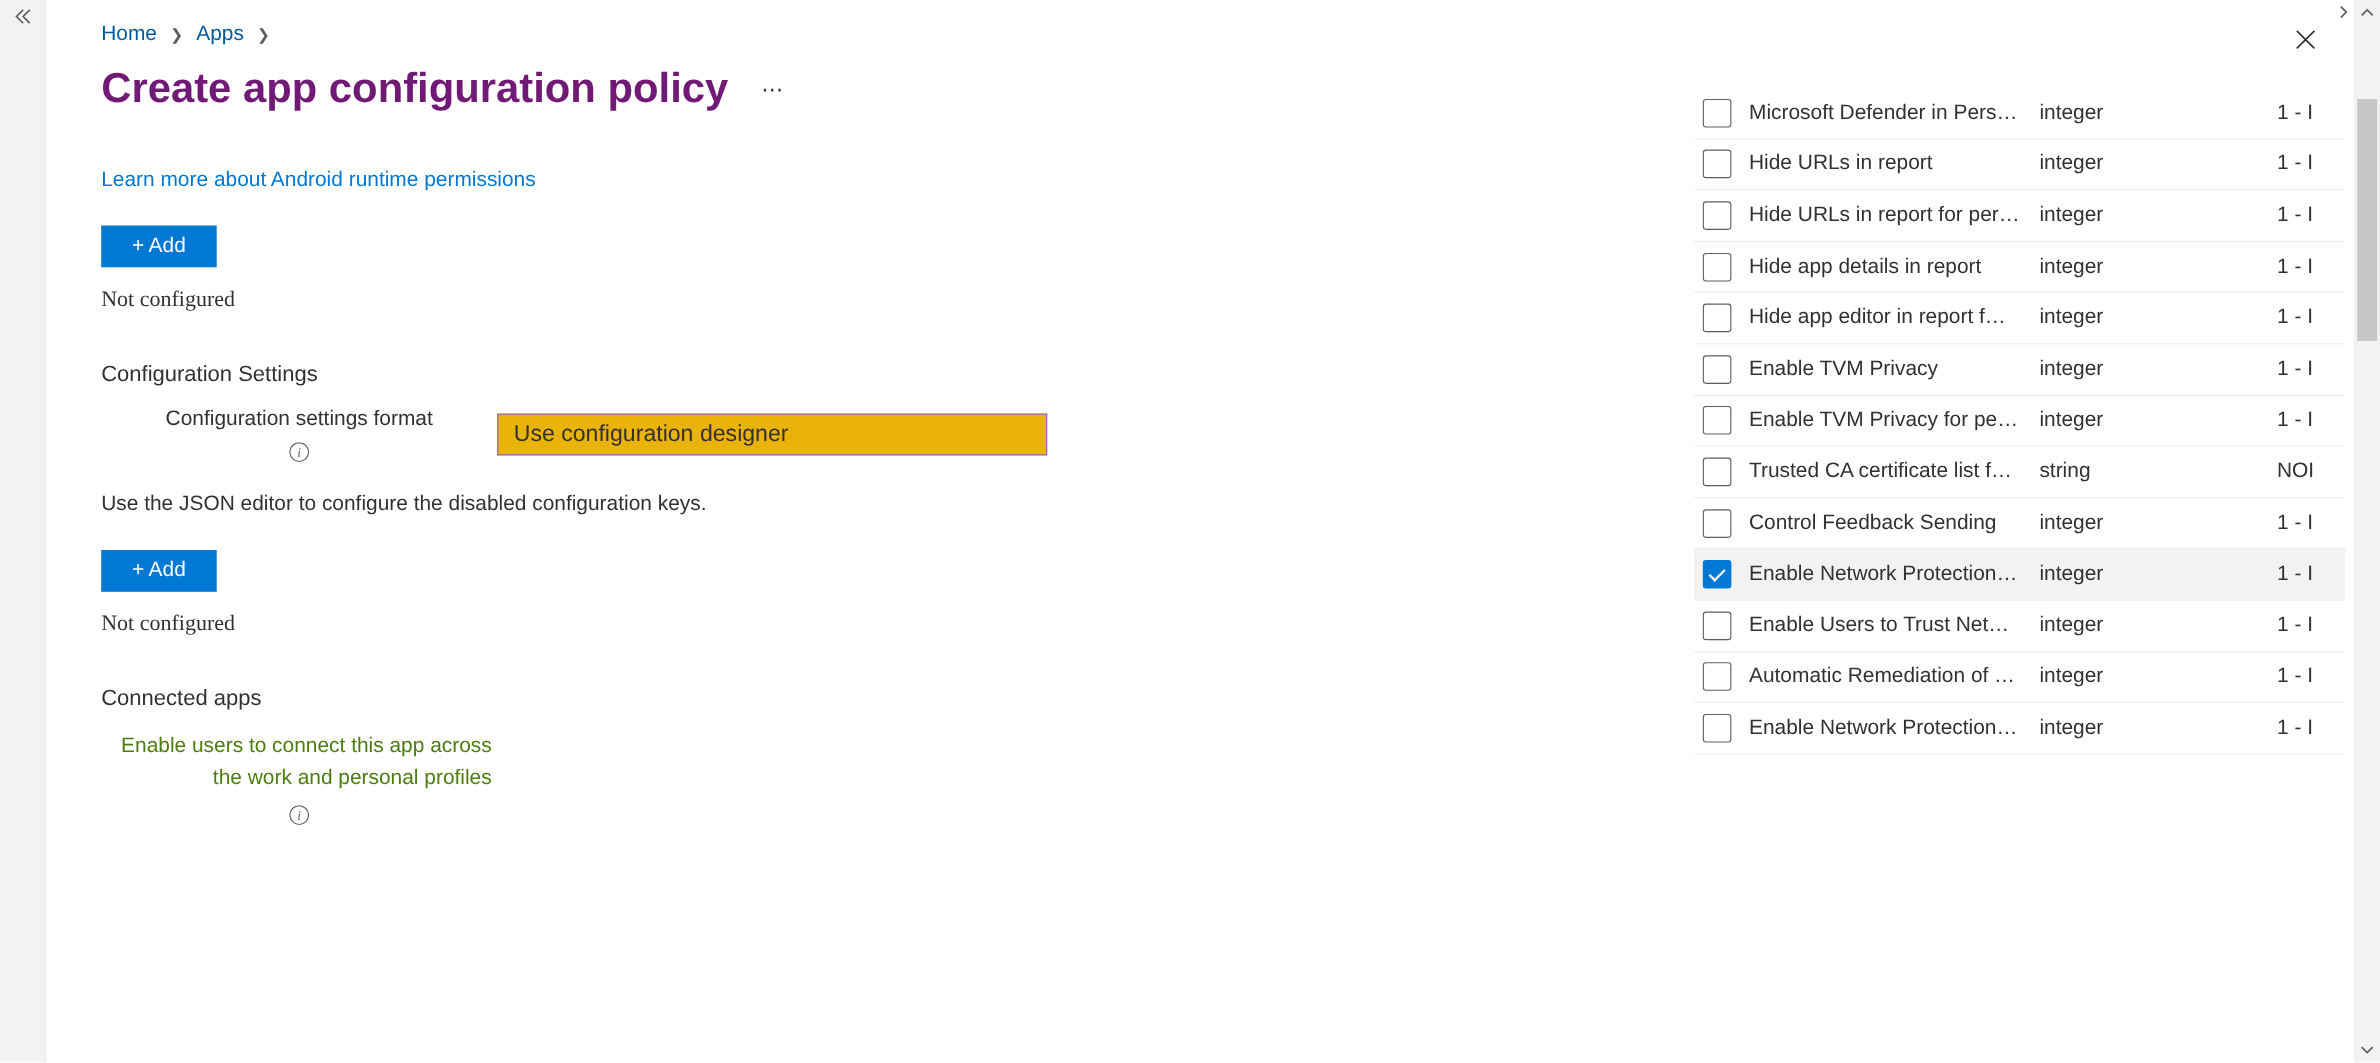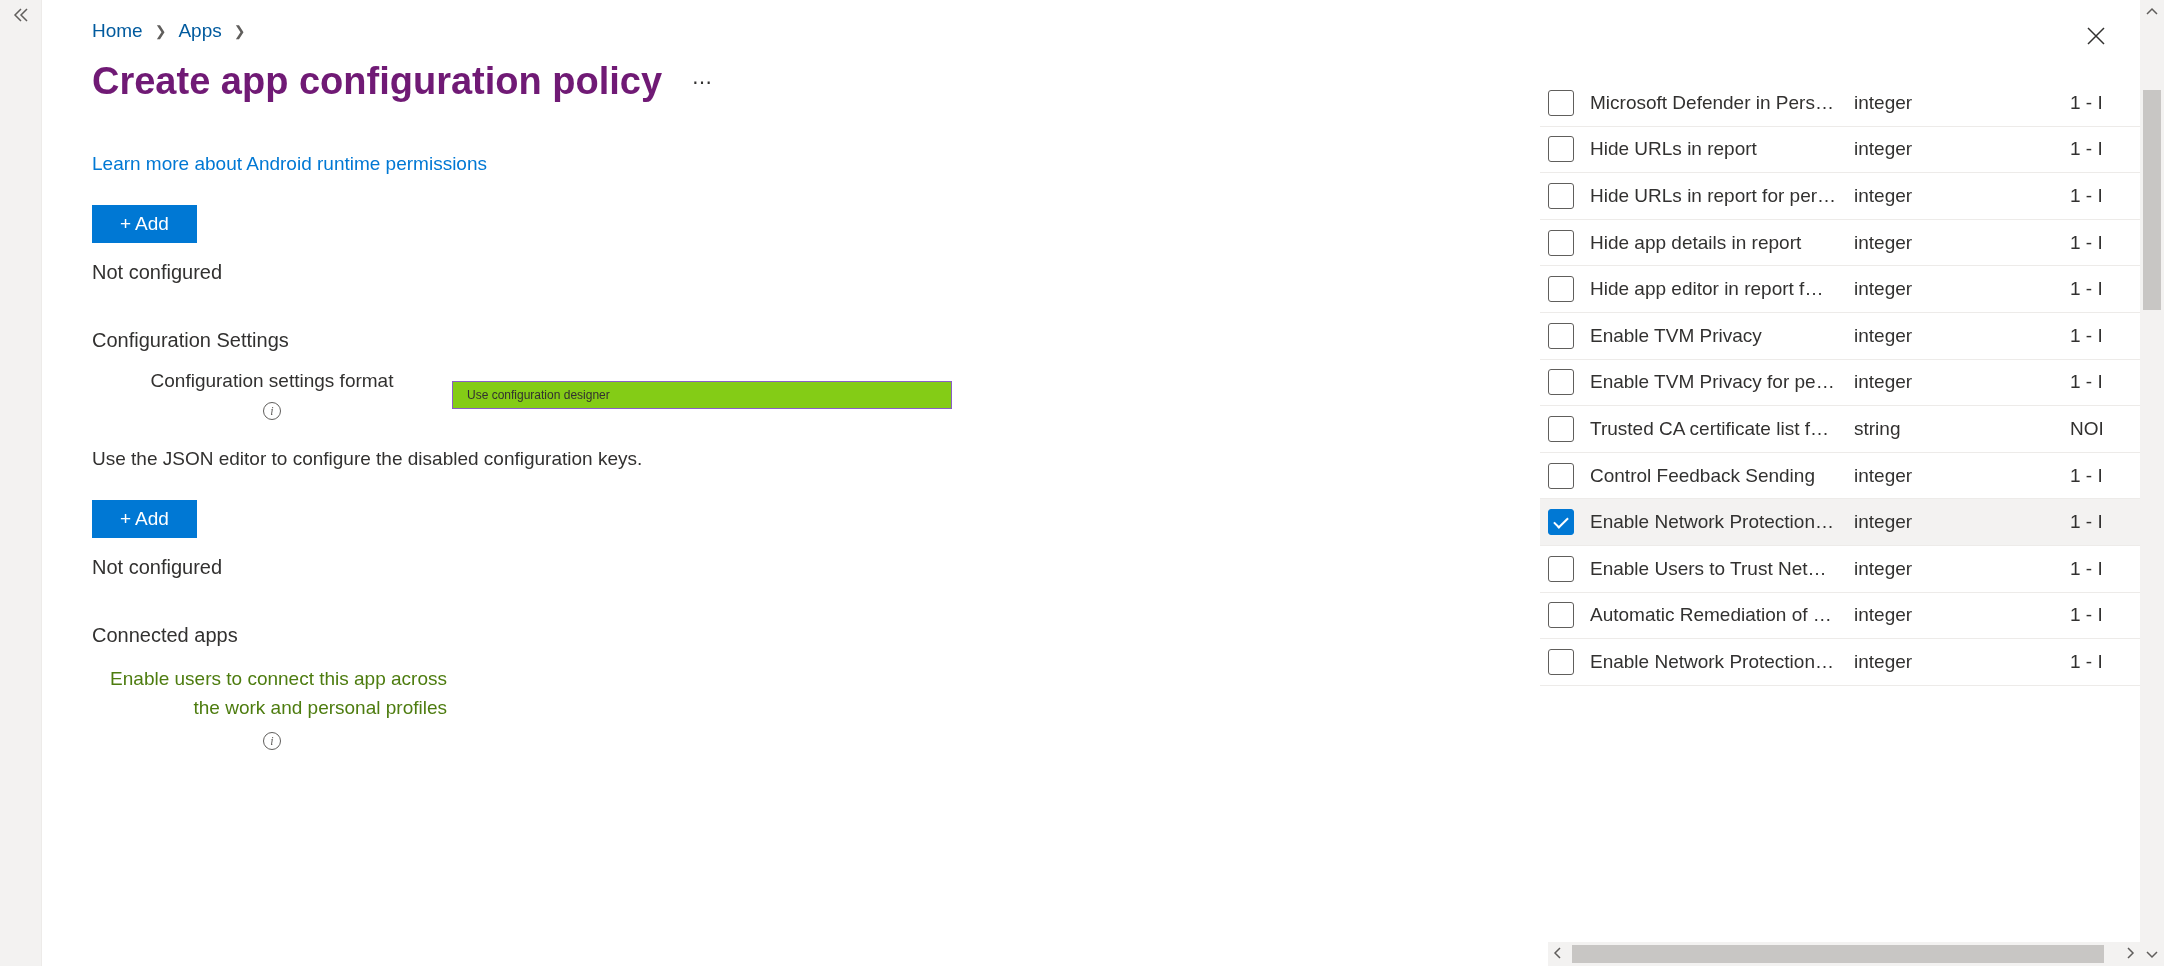--- a/index.html
+++ b/index.html
@@ -9,34 +9,34 @@
   .left-gutter svg { position: absolute; top: 8px; left: 12px; }
   .main-content { flex: 1; background: #fff; padding: 20px 0 0 50px; position: relative; }
   .breadcrumb { display: flex; align-items: center; gap: 12px; font-size: 19px; margin-bottom: 18px; }
   .breadcrumb a { color: #005a9e; text-decoration: none; }
   .breadcrumb .sep { color: #605e5c; font-size: 14px; }
   .page-header { display: flex; align-items: center; gap: 30px; margin-bottom: 50px; }
   .page-title { font-size: 38px; font-weight: 600; color: #701a75; }
   .more-dots { font-size: 20px; color: #323130; letter-spacing: 2px; cursor: pointer; }
   .learn-link { color: #0078d4; font-size: 19px; text-decoration: none; display: inline-block; margin-bottom: 30px; }
   .add-btn { background: #0078d4; color: #fff; border: none; padding: 8px 28px; font-size: 19px; cursor: pointer; margin-bottom: 18px; display: inline-flex; align-items: center; gap: 4px; }
-  .not-configured { font-size: 20px; color: #323130; margin-bottom: 45px; }
+  .not-configured { font-size: 20px; color: #323130; margin-bottom: 45px; font-family: Liberation Serif, serif; }
   .section-heading { font-size: 20px; color: #323130; margin-bottom: 18px; }
   .form-row { display: flex; align-items: center; margin-bottom: 28px; }
   .form-label { width: 360px; font-size: 19px; color: #323130; display: flex; align-items: center; gap: 10px; flex-direction: column; }
   .info-icon { width: 18px; height: 18px; border: 1px solid #605e5c; border-radius: 50%; display: inline-flex; align-items: center; justify-content: center; font-size: 12px; color: #605e5c; font-style: italic; font-family: serif; }
-  .dropdown { border: 1px solid #8a5fc7; padding: 6px 14px; font-size: 12px; color: #323130; min-width: 500px; background: #84cc16; }
+  .dropdown { border: 1px solid #8a5fc7; padding: 6px 14px; font-size: 21px; color: #323130; min-width: 500px; background: #eab308; }
   .hint-text { font-size: 19px; color: #323130; margin-bottom: 30px; }
   .connected-desc { font-size: 19px; color: #4d7c0f; max-width: 350px; line-height: 1.5; text-align: right; }
   .toggle-wrap { display: flex; align-items: center; }
   .toggle { display: flex; border: 1px solid #8a8886; border-radius: 999px; overflow: hidden; height: 40px; min-width: 500px; }
   .toggle-half { flex: 1; display: flex; align-items: center; justify-content: center; font-size: 19px; }
   .toggle-half.inactive { background: #fff; color: #323130; }
   .toggle-half.active { background: #0078d4; color: #fff; }
-  .right-panel { width: 600px; background: #fff; position: relative; border-left: 0px solid #edebe9; display:flex; flex-direction:column; }
+  .right-panel { width: 600px; background: #fff; position: relative; border-left: 0px solid #edebe9; display:flex; flex-direction:row; }
   .close-x { position: absolute; top: 26px; right: 34px; cursor: pointer; }
   .panel-list { margin-top: 80px; overflow-x: hidden; flex:1; }
   .panel-row { display: flex; align-items: center; border-bottom: 1px solid #edebe9; height: 46.6px; padding: 0 6px 0 8px; gap: 16px; }
   .panel-row.selected { background: #f3f2f1; }
   .chk { width: 26px; height: 26px; border: 1.5px solid #605e5c; border-radius: 3px; background: #fff; flex-shrink: 0; display: flex; align-items: center; justify-content: center; }
   .chk.checked { background: #0078d4; border-color: #0078d4; }
   .chk.checked::after { content: ""; width: 6px; height: 12px; border: solid #fff; border-width: 0 2.5px 2.5px 0; transform: rotate(45deg); margin-bottom: 3px; }
   .key-col { width: 248px; font-size: 19px; color: #323130; white-space: nowrap; overflow: hidden; text-overflow: ellipsis; }
   .type-col { width: 200px; font-size: 19px; color: #323130; }
   .val-col { font-size: 19px; color: #323130; white-space: nowrap; overflow: hidden; }

